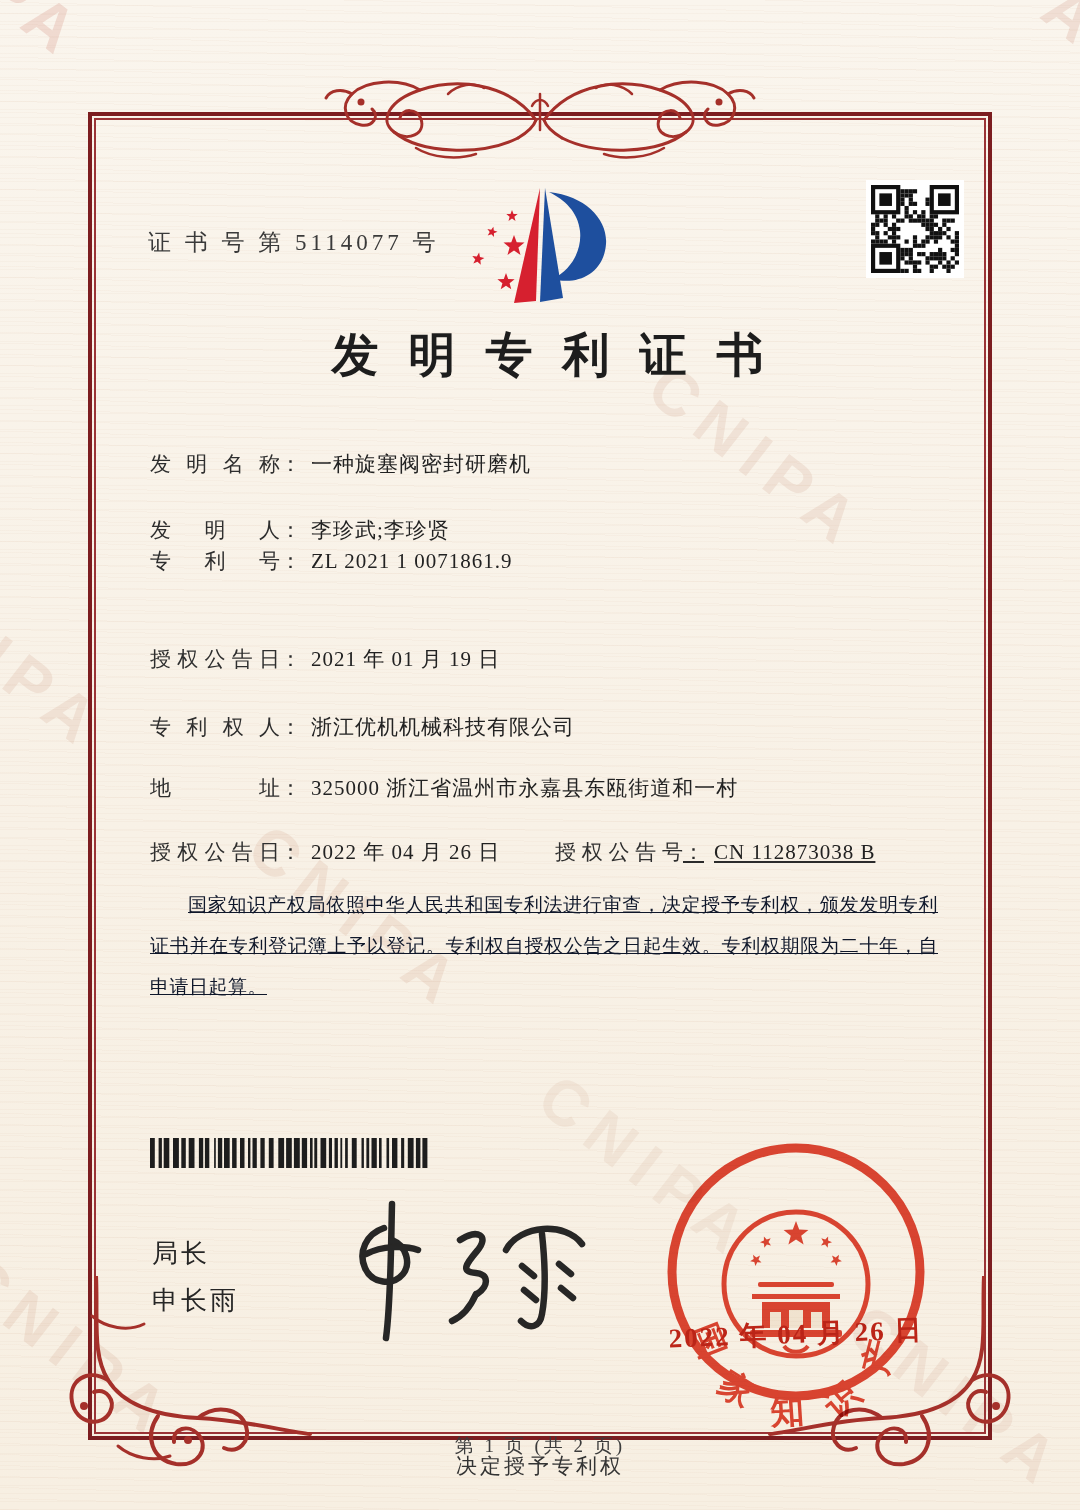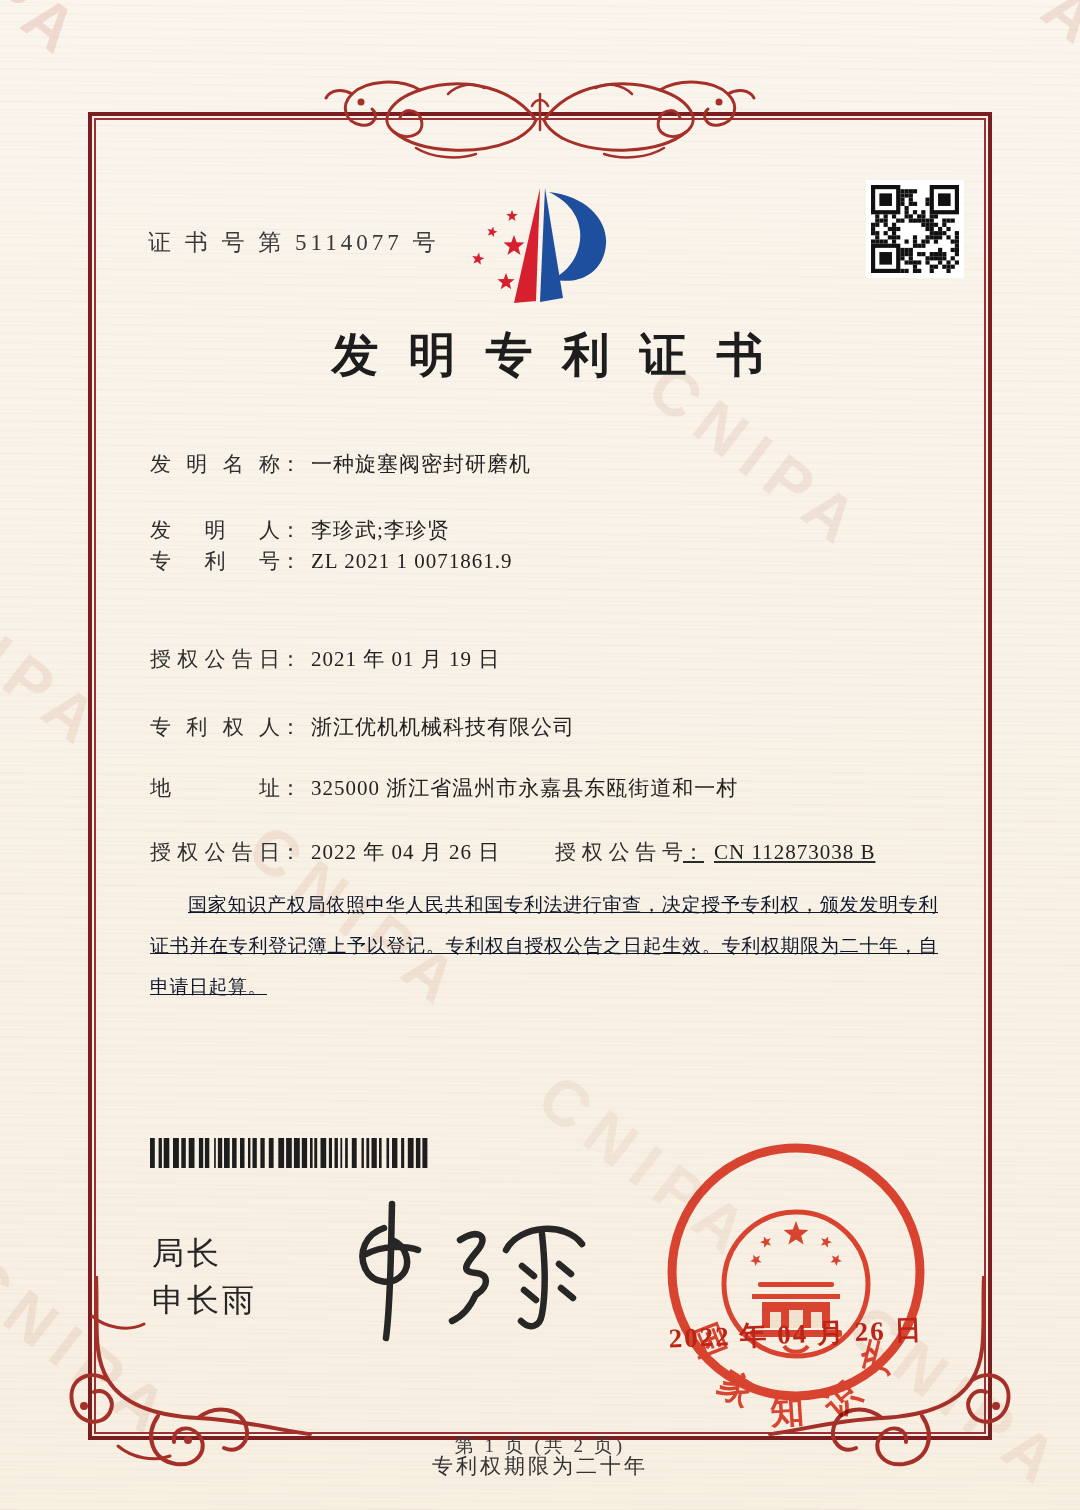--- a/index.html
+++ b/index.html
@@ -50,21 +50,21 @@
   .fgroup2{ position:absolute; left:405px; top:0;text-decoration:underline; }
   
   .body-text{ position:absolute; left:150px; top:884px; width:788px; }
   .body-text p{
     font-size:19px; line-height:41px; text-indent:2em; letter-spacing:.5px;
     color:#0f172a; text-align:justify; font-style:normal;text-decoration:underline;
   }
   
   .barcode{ position:absolute; left:150px; top:1138px; width:284px; height:30px; }
   
-  .officer{ position:absolute; left:152px; top:1230px; font-family:"Liberation Sans",sans-serif; font-size:32px; line-height:47px; color:#262626; letter-spacing:3px; }
+  .officer{ position:absolute; left:152px; top:1230px; font-family:"Liberation Sans",sans-serif; font-size:26px; line-height:47px; color:#262626; letter-spacing:3px; }
   .signature{ position:absolute; left:308px; top:1192px; }
   
   .seal{ position:absolute; left:648px; top:1132px; width:296px; height:296px; mix-blend-mode:multiply; }
   .seal-date{
     position:absolute; left:0; width:100%; top:184px; text-align:center;
     font-size:27px; font-weight:bold; letter-spacing:2px; color:#c2271a;
     transform:rotate(-2deg);
   }
   
   .page-footer{ position:absolute; left:0; right:0; top:1392px; text-align:center; font-size:19px; letter-spacing:3px; color:#3c3c3c;margin-top:41px; }
@@ -411,13 +411,13 @@
         <rect x="163" y="180" width="11" height="16" fill="#f8f2e8"></rect>
         <rect x="102" y="198" width="92" height="7" rx="2"></rect>
         <path d="M136,214 a14,12 0 0 0 24,0" fill="none" stroke="#dd3b27" stroke-width="4"></path>
       </g>
     </g>
   </svg>
   <div class="seal-date">2022 年 04 月 26 日</div>
 </div>
 
 <div class="page-footer">第 1 页 (共 2 页)</div>
-<div class="cont-note">专利权期限为二十年</div>
+<div class="cont-note">决定授予专利权</div>
 
 </body></html>

